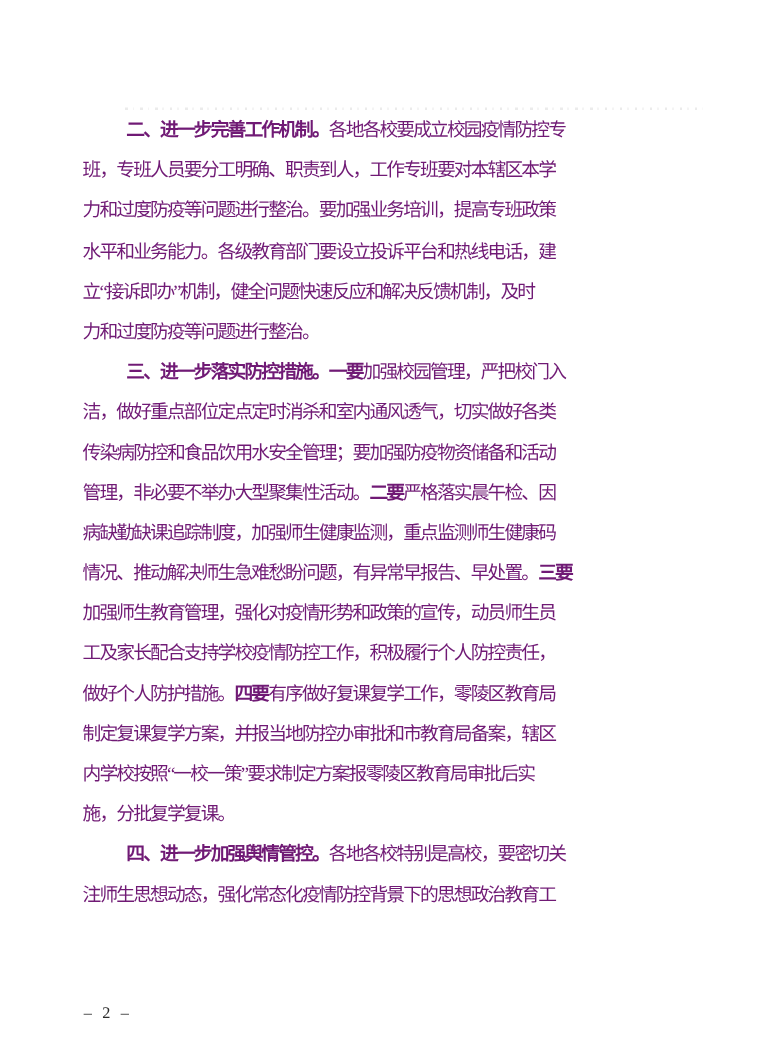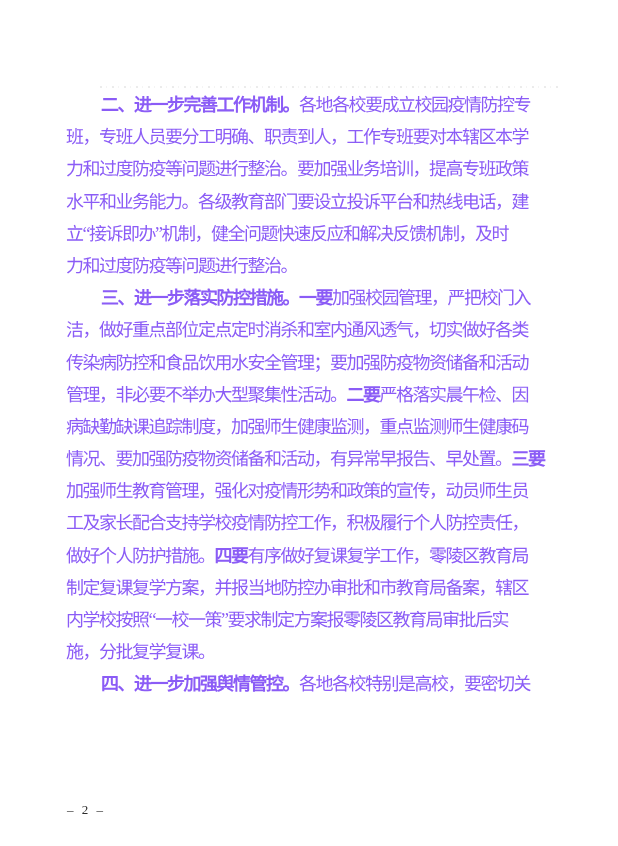--- a/index.html
+++ b/index.html
@@ -29,24 +29,24 @@
   }
   .text-block {
     position: absolute;
     left: 66px;
     top: 89px;
     width: 496px;
   }
   .line {
     height: 32.2px;
     line-height: 32.2px;
-    font-size: 18px;
+    font-size: 15px;
     letter-spacing: -1.5px;
     white-space: nowrap;
-    color: #8b5cf6;
+    color: #701a75;
     text-rendering: optimizeLegibility;
   }
   .line.indent {
     padding-left: 35px;
   }
   .seg.bold {
     font-weight: 700;
   }
   .page-number {
     position: absolute;
@@ -67,23 +67,24 @@
       <div class="line"><span class="seg">班，专班人员要分工明确、职责到人，工作专班要对本辖区本学</span></div>
       <div class="line"><span class="seg">力和过度防疫等问题进行整治。要加强业务培训，提高专班政策</span></div>
       <div class="line"><span class="seg">水平和业务能力。各级教育部门要设立投诉平台和热线电话，建</span></div>
       <div class="line"><span class="seg">立“接诉即办”机制，健全问题快速反应和解决反馈机制，及时</span></div>
       <div class="line"><span class="seg">力和过度防疫等问题进行整治。</span></div>
       <div class="line indent"><span class="seg bold">三、进一步落实防控措施。一要</span><span class="seg">加强校园管理，严把校门入</span></div>
       <div class="line"><span class="seg">洁，做好重点部位定点定时消杀和室内通风透气，切实做好各类</span></div>
       <div class="line"><span class="seg">传染病防控和食品饮用水安全管理；要加强防疫物资储备和活动</span></div>
       <div class="line"><span class="seg">管理，非必要不举办大型聚集性活动。</span><span class="seg bold">二要</span><span class="seg">严格落实晨午检、因</span></div>
       <div class="line"><span class="seg">病缺勤缺课追踪制度，加强师生健康监测，重点监测师生健康码</span></div>
-      <div class="line"><span class="seg">情况、要加强防疫物资储备和活动，有异常早报告、早处置。</span><span class="seg bold">三要</span></div>
+      <div class="line"><span class="seg">情况、推动解决师生急难愁盼问题，有异常早报告、早处置。</span><span class="seg bold">三要</span></div>
       <div class="line"><span class="seg">加强师生教育管理，强化对疫情形势和政策的宣传，动员师生员</span></div>
       <div class="line"><span class="seg">工及家长配合支持学校疫情防控工作，积极履行个人防控责任，</span></div>
       <div class="line"><span class="seg">做好个人防护措施。</span><span class="seg bold">四要</span><span class="seg">有序做好复课复学工作，零陵区教育局</span></div>
       <div class="line"><span class="seg">制定复课复学方案，并报当地防控办审批和市教育局备案，辖区</span></div>
       <div class="line"><span class="seg">内学校按照“一校一策”要求制定方案报零陵区教育局审批后实</span></div>
       <div class="line"><span class="seg">施，分批复学复课。</span></div>
       <div class="line indent"><span class="seg bold">四、进一步加强舆情管控。</span><span class="seg">各地各校特别是高校，要密切关</span></div>
+      <div class="line"><span class="seg">注师生思想动态，强化常态化疫情防控背景下的思想政治教育工</span></div>
     </div>
   <div class="page-number">– 2 –</div>
 </div>
 
 </body></html>

